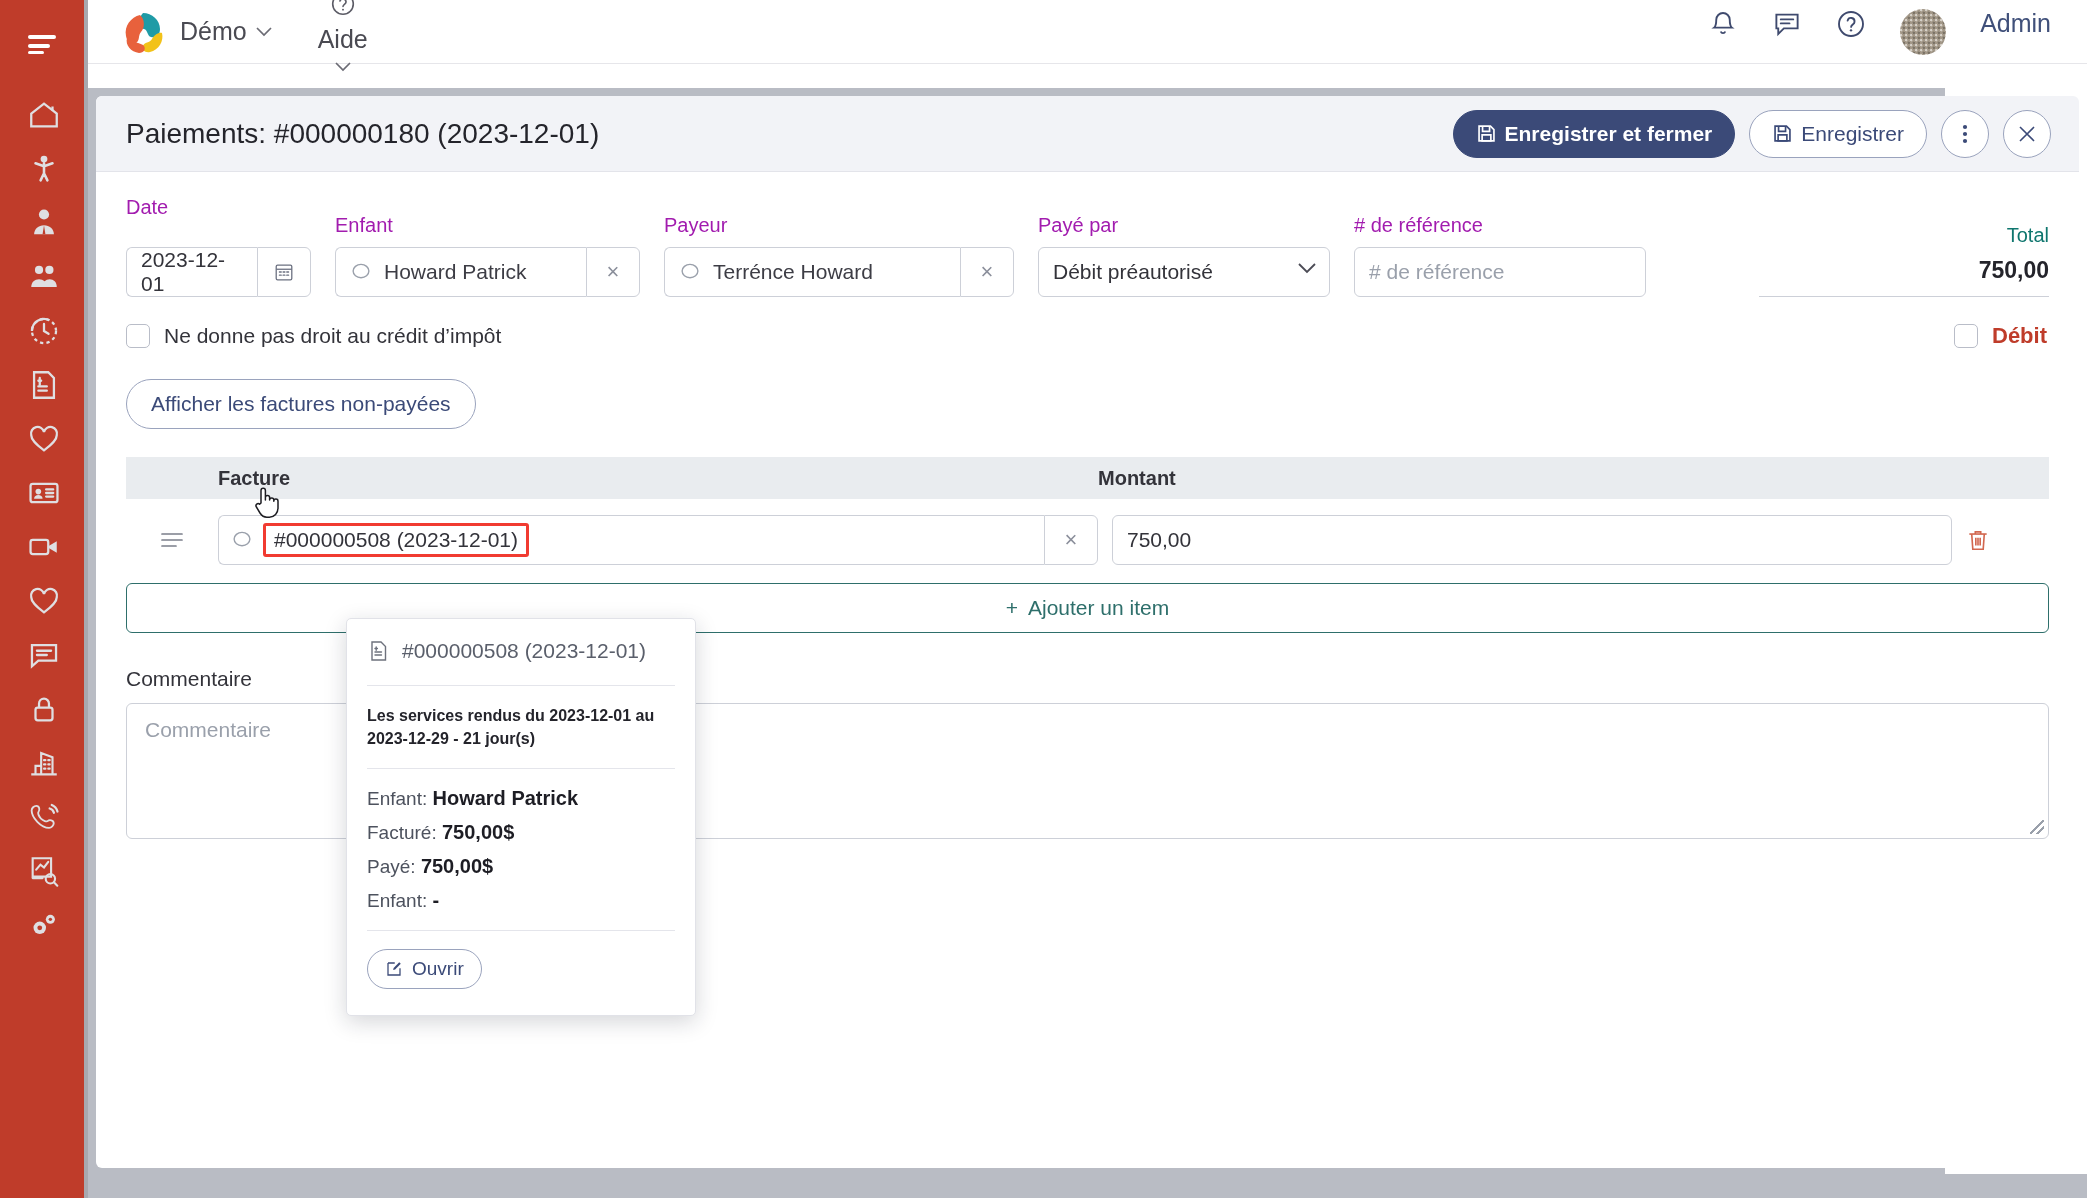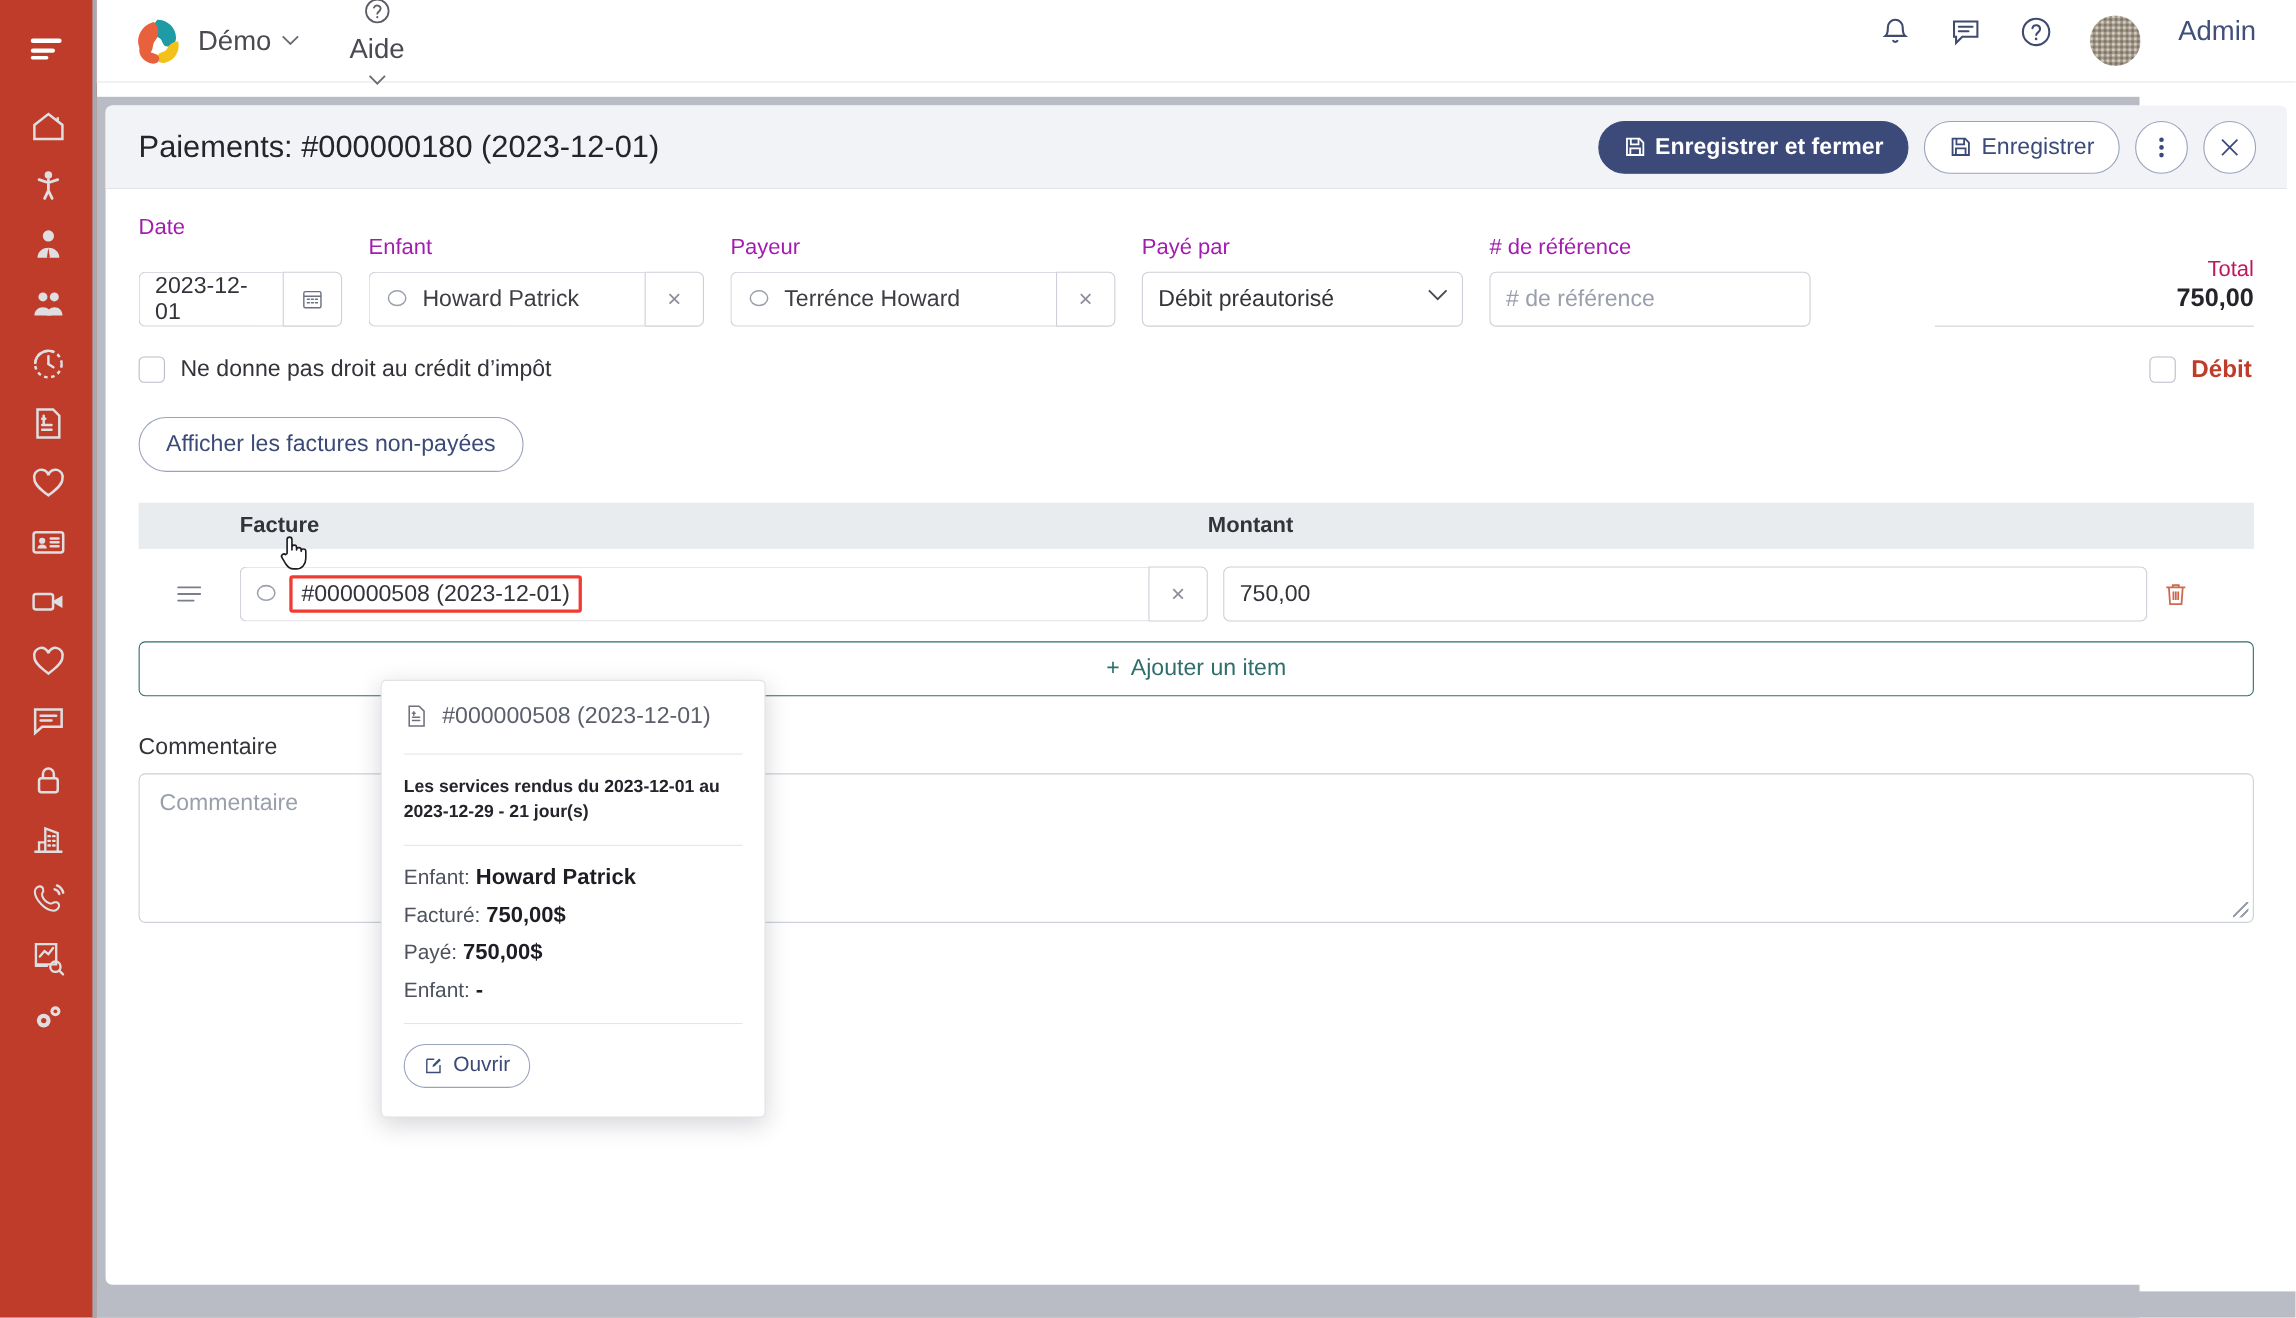--- a/index.html
+++ b/index.html
@@ -31,21 +31,21 @@
   }
   #sidebar .rail-icon svg { display: block; }
   #sidebar-scroll-edge {
     position: absolute; right: 0; top: 0; width: 4px; height: 1198px;
     background: #a8a8ae;
   }
 
   
   #topbar {
     position: absolute; left: 88px; top: 0;
-    width: 1999px; height: 75px;
+    width: 1999px; height: 64px;
     background: #ffffff;
     display: flex; align-items: center;
     border-bottom: 1px solid #e6e6ea;
   }
   .logo-wrap { margin-left: 30px; display:flex; align-items:center; }
   .brand-name {
     margin-left: 12px; font-size: 25px; color: #4a4a52;
     display: flex; align-items: center; gap: 9px; cursor: pointer;
   }
   .help-link {
@@ -148,21 +148,21 @@
   }
   .sel .inp { padding-right: 40px; }
   .sel .caret {
     position: absolute; right: 14px; top: 17px; pointer-events: none;
   }
   .ref-inp { width: 292px; }
   .ref-inp .inp { color: #9aa0ab; }
   .total-block {
     margin-left: auto; text-align: right; min-width: 290px;
   }
-  .total-label { font-size: 20px; color: #be185d; display:block; }
+  .total-label { font-size: 20px; color: #0f766e; margin-bottom: 10px; display:block; }
   .total-value {
     font-size: 23px; font-weight: bold; color: #24242b;
     border-bottom: 1px solid #cdd0d8; padding-bottom: 12px;
   }
 
   .check-row { display: flex; align-items: center; margin-top: 26px; }
   .cbox {
     width: 24px; height: 24px; border: 1px solid #b9bdc8; border-radius: 5px;
     background: #fff; cursor: pointer; flex: none;
   }

